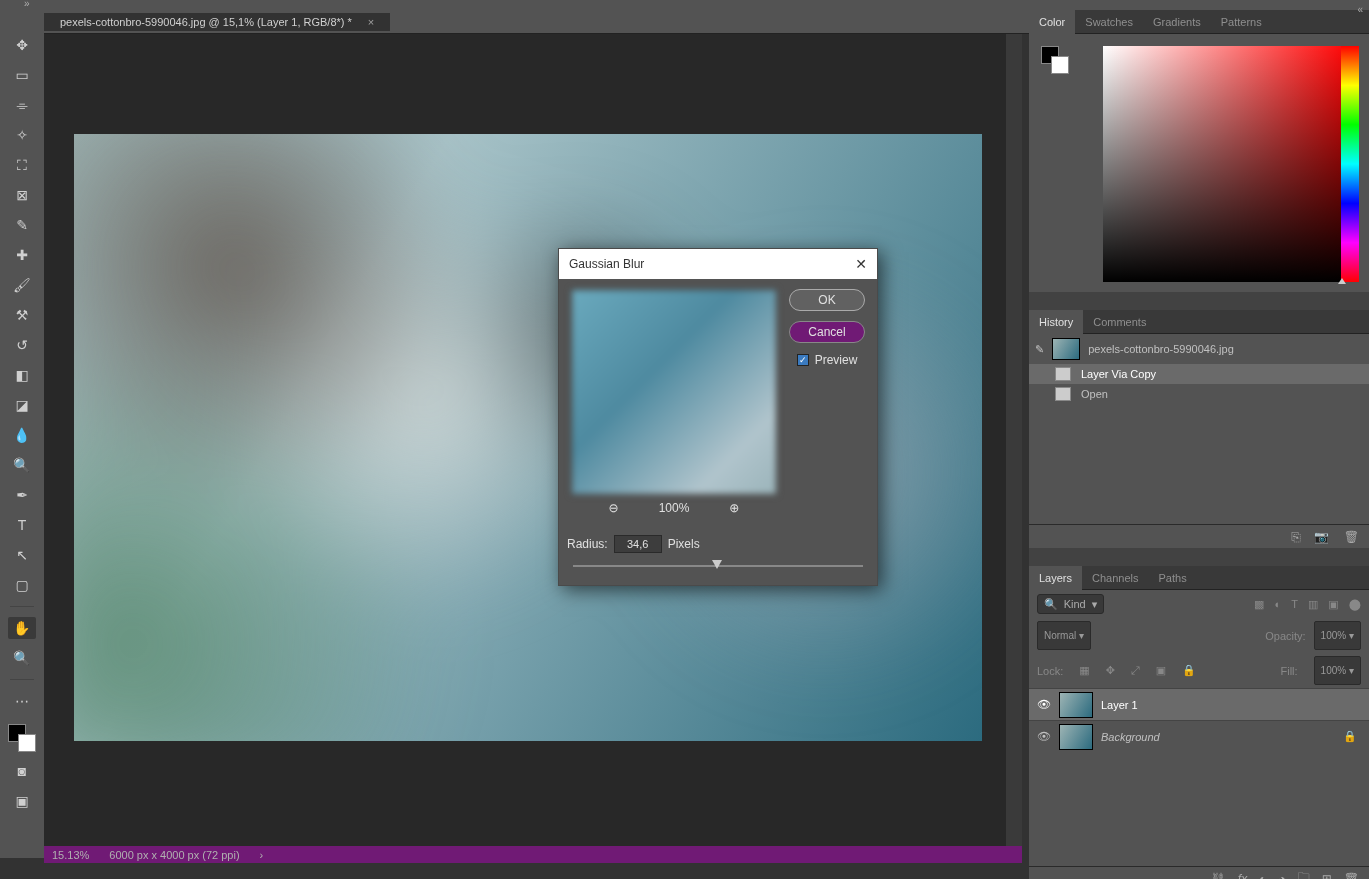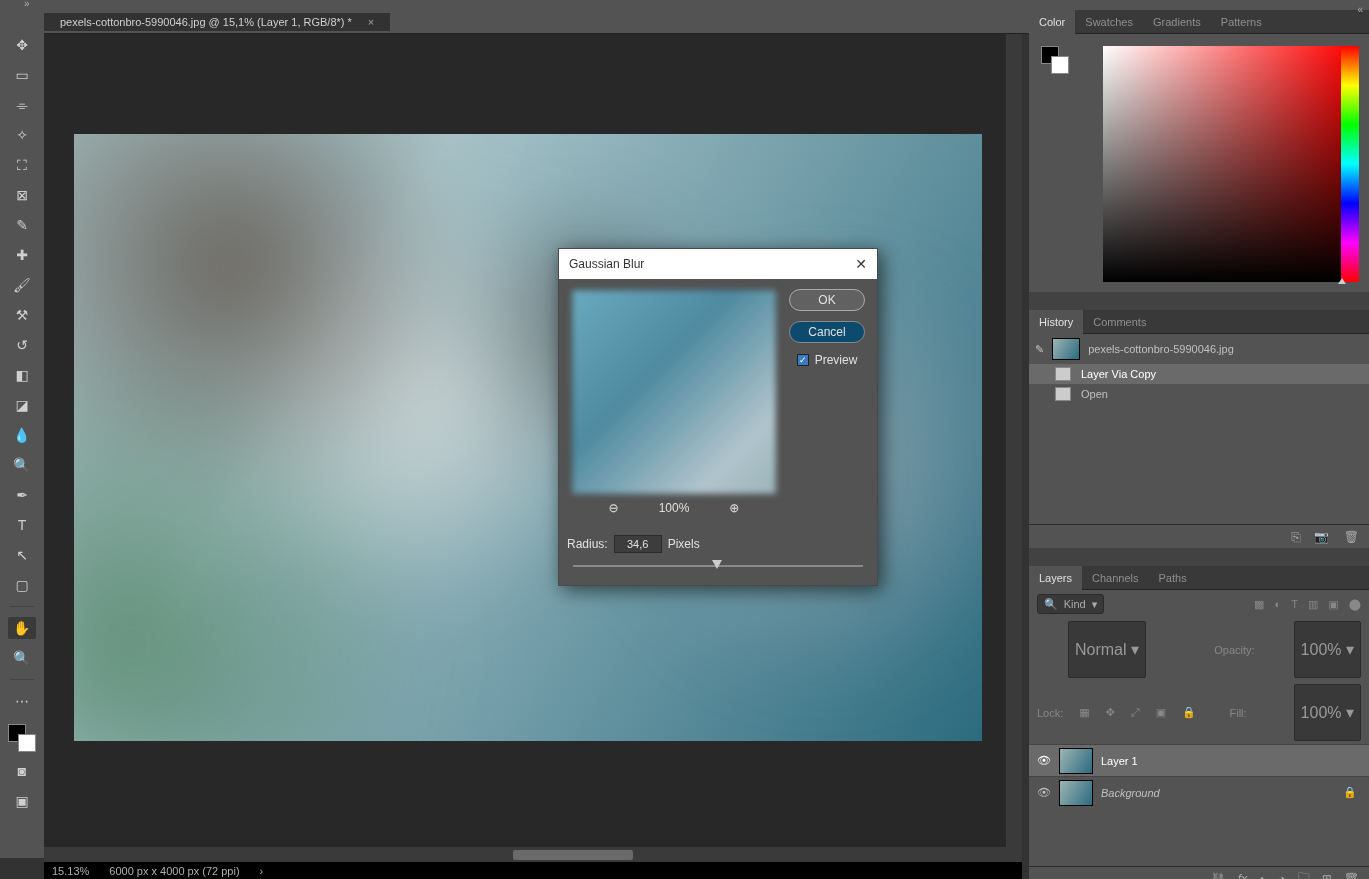--- a/index.html
+++ b/index.html
@@ -18,21 +18,21 @@
 .canvas-area::before { content:""; position:absolute; inset:-40px; background:
   radial-gradient(circle at 20% 25%, rgba(80,60,50,.7) 0%, transparent 25%),
   radial-gradient(circle at 40% 45%, rgba(240,235,230,.6) 0%, transparent 30%),
   radial-gradient(circle at 55% 35%, rgba(20,20,20,.5) 0%, transparent 20%),
   radial-gradient(circle at 10% 80%, rgba(50,110,70,.6) 0%, transparent 30%),
   radial-gradient(circle at 80% 55%, rgba(180,180,190,.5) 0%, transparent 25%);
   filter: blur(35px);
 }
 .hscroll { position:absolute; left:0; bottom:0; height:15px; width:100%; background:#3a3a3a; display:flex; align-items:center; }
 .hscroll .thumb { position:absolute; left:48%; width:120px; height:10px; background:#6a6a6a; border-radius:2px; }
-.statusbar { position:absolute; left:44px; bottom:0; width:978px; height:17px; background:#000000; display:flex; align-items:center; font-size:11px; color:#b0b0b0; padding-left:8px; gap:20px; }
+.statusbar { position:absolute; left:44px; bottom:16px; width:978px; height:17px; background:#701a75; display:flex; align-items:center; font-size:11px; color:#b0b0b0; padding-left:8px; gap:20px; }
 
 
 .toolbar { position:absolute; left:0; top:10px; width:44px; background:#535353; height:848px; display:flex; flex-direction:column; align-items:center; padding-top:24px; gap:8px; }
 .tool-btn { width:28px; height:22px; display:flex; align-items:center; justify-content:center; color:#d0d0d0; font-size:14px; border-radius:2px;}
 .tool-btn.active { background:#3a3a3a; }
 .tool-sep { width:24px; height:1px; background:#444; margin:2px 0;}
 .swatches-fgbg { width:28px; height:28px; position:relative; margin-top:4px;}
 .swatches-fgbg .fg{position:absolute;left:0;top:0;width:18px;height:18px;background:#000;border:1px solid #888;}
 .swatches-fgbg .bg{position:absolute;right:0;bottom:0;width:18px;height:18px;background:#fff;border:1px solid #888;}
 
@@ -57,39 +57,39 @@
 .hist-row{display:flex;align-items:center;gap:10px;padding:3px 6px 3px 26px;}
 .hist-row.selected{background:#6a6a6a;color:#fff;}
 .hist-ico{width:16px;height:14px;border:1px solid #888;background:#ccc;}
 .panel-footer{height:24px;border-top:1px solid #2a2a2a;display:flex;justify-content:flex-end;align-items:center;gap:14px;padding-right:10px;color:#aaa;font-size:12px;}
 
 .layers-panel .body{font-size:11px;}
 .filter-row{display:flex;align-items:center;gap:8px;padding:4px 8px;color:#888;}
 .kind-select{background:#393939;border:1px solid #2a2a2a;border-radius:3px;height:20px;display:flex;align-items:center;gap:6px;padding:0 6px;font-size:11px;color:#aaa;}
 .filter-icons{margin-left:auto;display:flex;gap:10px;color:#888;}
 .opts-row{display:flex;align-items:center;gap:8px;padding:3px 8px;color:#888;}
-.sel{background:#393939;border:1px solid #2a2a2a;border-radius:2px;padding:18px 6px;font-size:16px;color:#999;margin-left:31px;}
+.sel{background:#393939;border:1px solid #2a2a2a;border-radius:2px;padding:8px 6px;font-size:10px;color:#999;}
 .lock-row{display:flex;align-items:center;gap:16px;padding:3px 8px;color:#888;font-size:11px;}
 .lock-row .ico{font-size:11px;}
 .layer-row{display:flex;align-items:center;gap:8px;padding:4px 8px;border-top:1px solid #444;height:32px;}
 .layer-row.selected{background:#6a6a6a;color:#fff;}
 .eye{width:14px;text-align:center;}
 .layer-thumb{width:34px;height:26px;background:linear-gradient(120deg,#9db4b4,#2c6b7f);border:1px solid #000;}
 .italic{font-style:italic;}
 .lockicn{margin-left:auto;margin-right:4px;}
 .layers-footer{position:absolute;bottom:0;left:0;right:0;height:24px;border-top:1px solid #2a2a2a;display:flex;justify-content:flex-end;align-items:center;gap:12px;padding-right:10px;color:#aaa;font-size:12px;}
 
 
 .dialog { position:absolute; left:558px; top:248px; width:320px; background:#535353; box-shadow:4px 4px 18px rgba(0,0,0,.6); border:1px solid #4a4a4a; }
 .dlg-title { background:#fff; color:#333; height:30px; display:flex; align-items:center; padding:0 10px; font-size:12px;}
 .dlg-title .x { margin-left:auto; font-size:14px; color:#333;}
 .dlg-body { padding:10px 12px 14px 12px; display:flex; gap:12px;}
 .preview-box { width:206px; height:206px; background:linear-gradient(135deg,#6aa9bd 0%, #4e8aa0 40%, #b0c4cc 80%, #9bb4ba 100%); filter:blur(3px); border:1px solid #3a3a3a;}
 .dlg-right { flex:1; display:flex; flex-direction:column; gap:10px; align-items:center;}
-.dlg-btn { width:76px; height:22px; border-radius:11px; background:#0c4a6e; border:1px solid #888; color:#e0e0e0; font-size:12px; display:flex; align-items:center; justify-content:center;}
+.dlg-btn { width:76px; height:22px; border-radius:11px; background:#701a75; border:1px solid #888; color:#e0e0e0; font-size:12px; display:flex; align-items:center; justify-content:center;}
 .dlg-btn.primary{border:1px solid #aaa;background:#616161;}
 .preview-check{display:flex;align-items:center;gap:6px;font-size:12px;color:#e0e0e0;}
 .chk{width:12px;height:12px;background:#3a7abf;border:1px solid #222;display:flex;align-items:center;justify-content:center;color:#fff;font-size:9px;}
 .zoom-row{display:flex;align-items:center;justify-content:center;gap:40px;padding:6px 0;font-size:12px;color:#e0e0e0;}
 .radius-row{display:flex;align-items:center;gap:6px;font-size:12px;color:#e0e0e0;padding:0 8px;}
 .radius-input{width:48px;height:18px;background:#3d3d3d;border:1px solid #2a2a2a;color:#e0e0e0;font-size:11px;text-align:center;}
 .slider{position:relative;height:18px;margin:4px 14px 0 14px;}
 .slider-track{position:absolute;top:8px;left:0;right:0;height:2px;background:#888;}
 .slider-thumb{position:absolute;top:3px;left:48%;width:0;height:0;border-left:5px solid transparent;border-right:5px solid transparent;border-top:9px solid #ccc;}
 </style>

